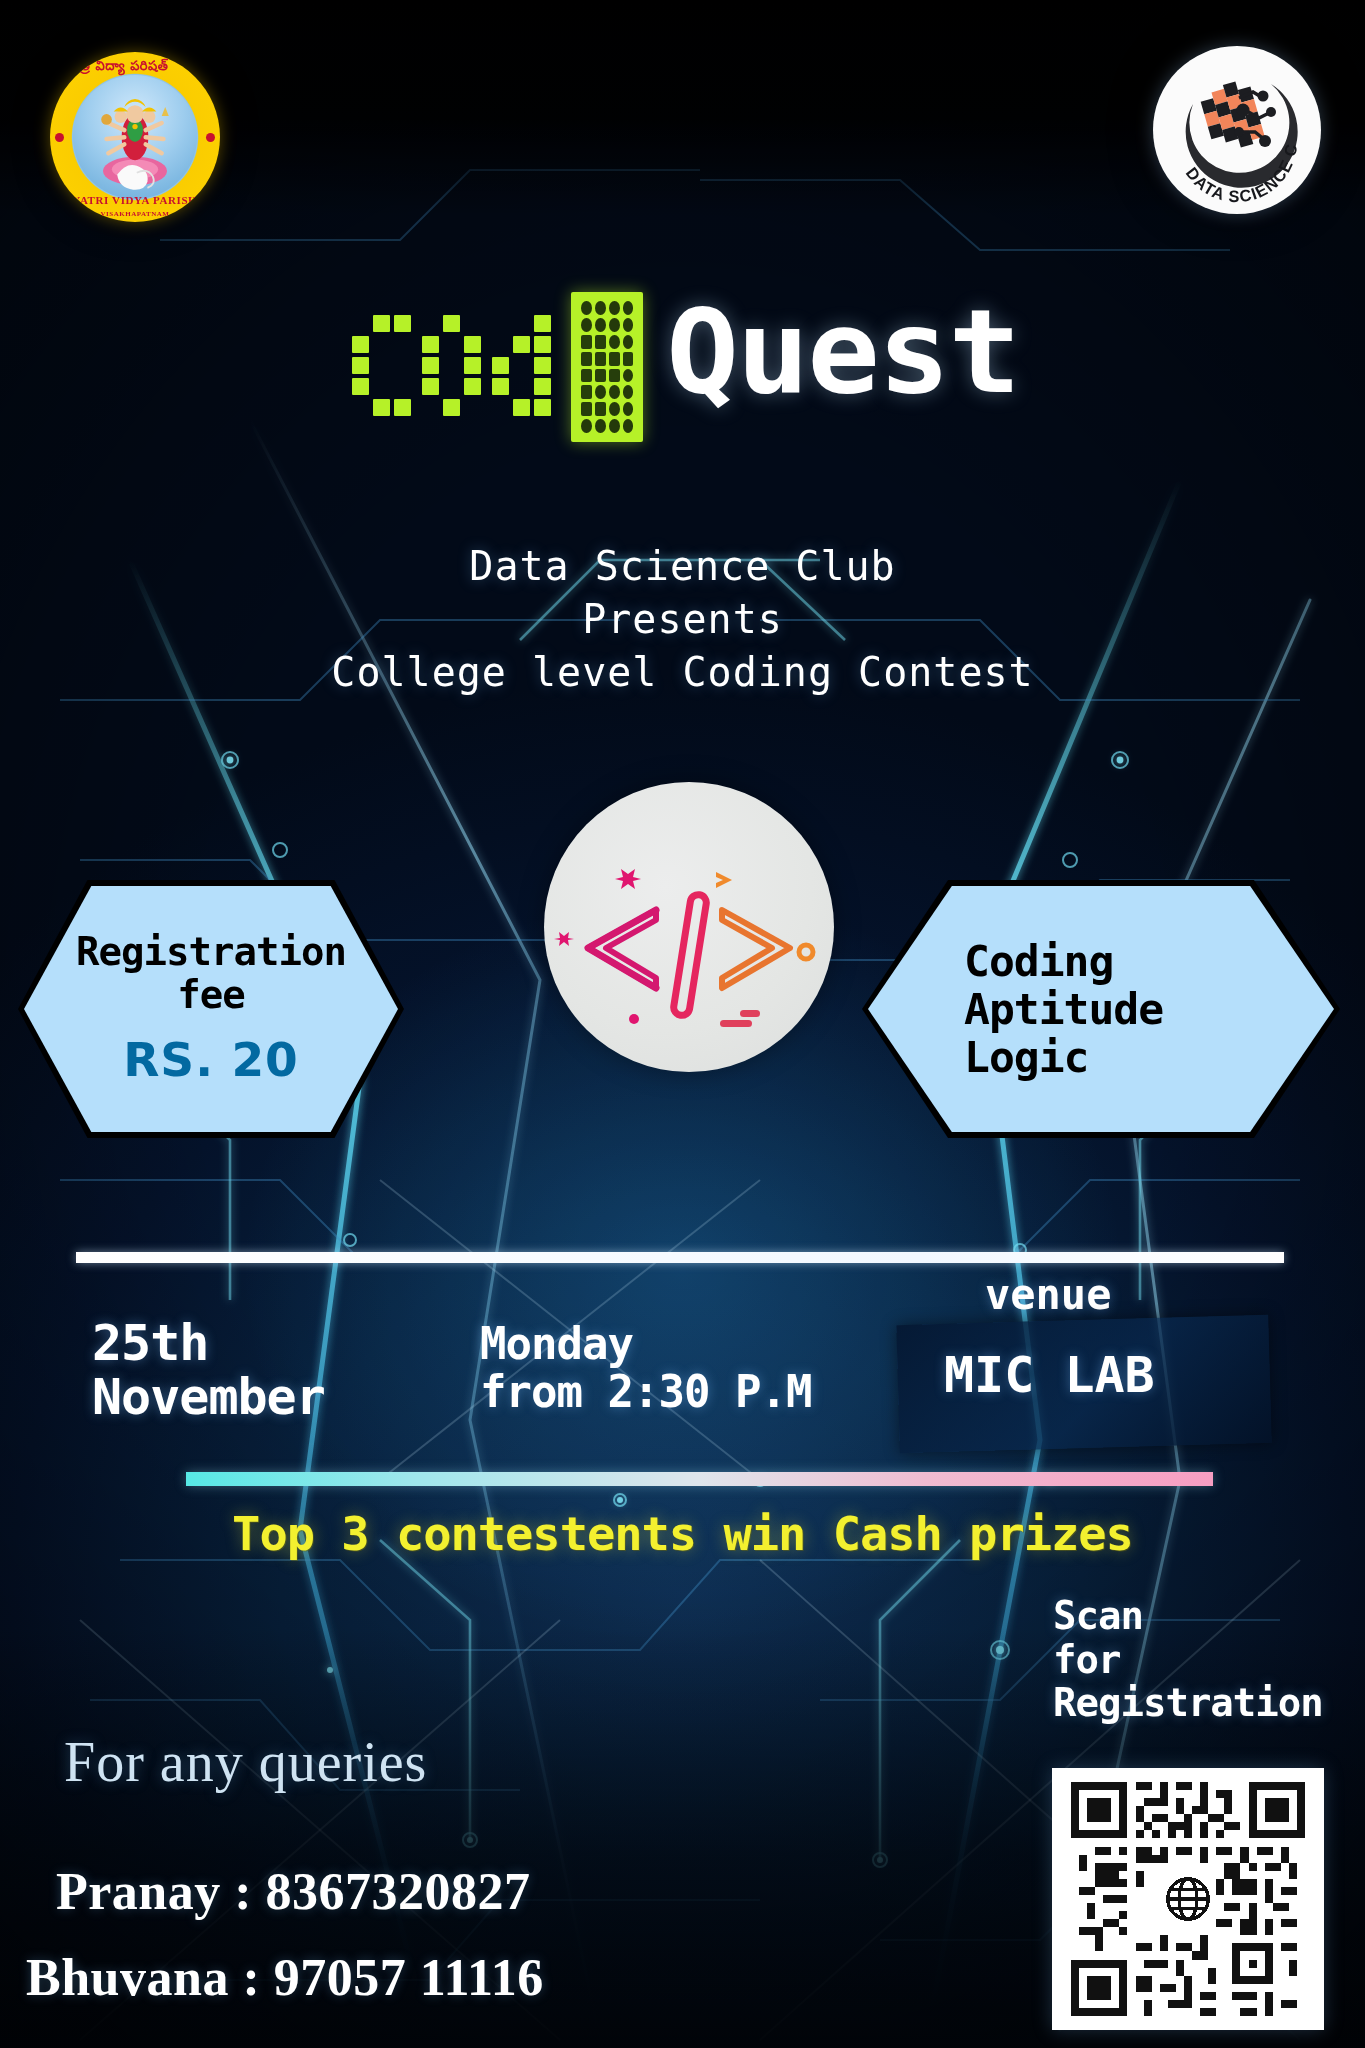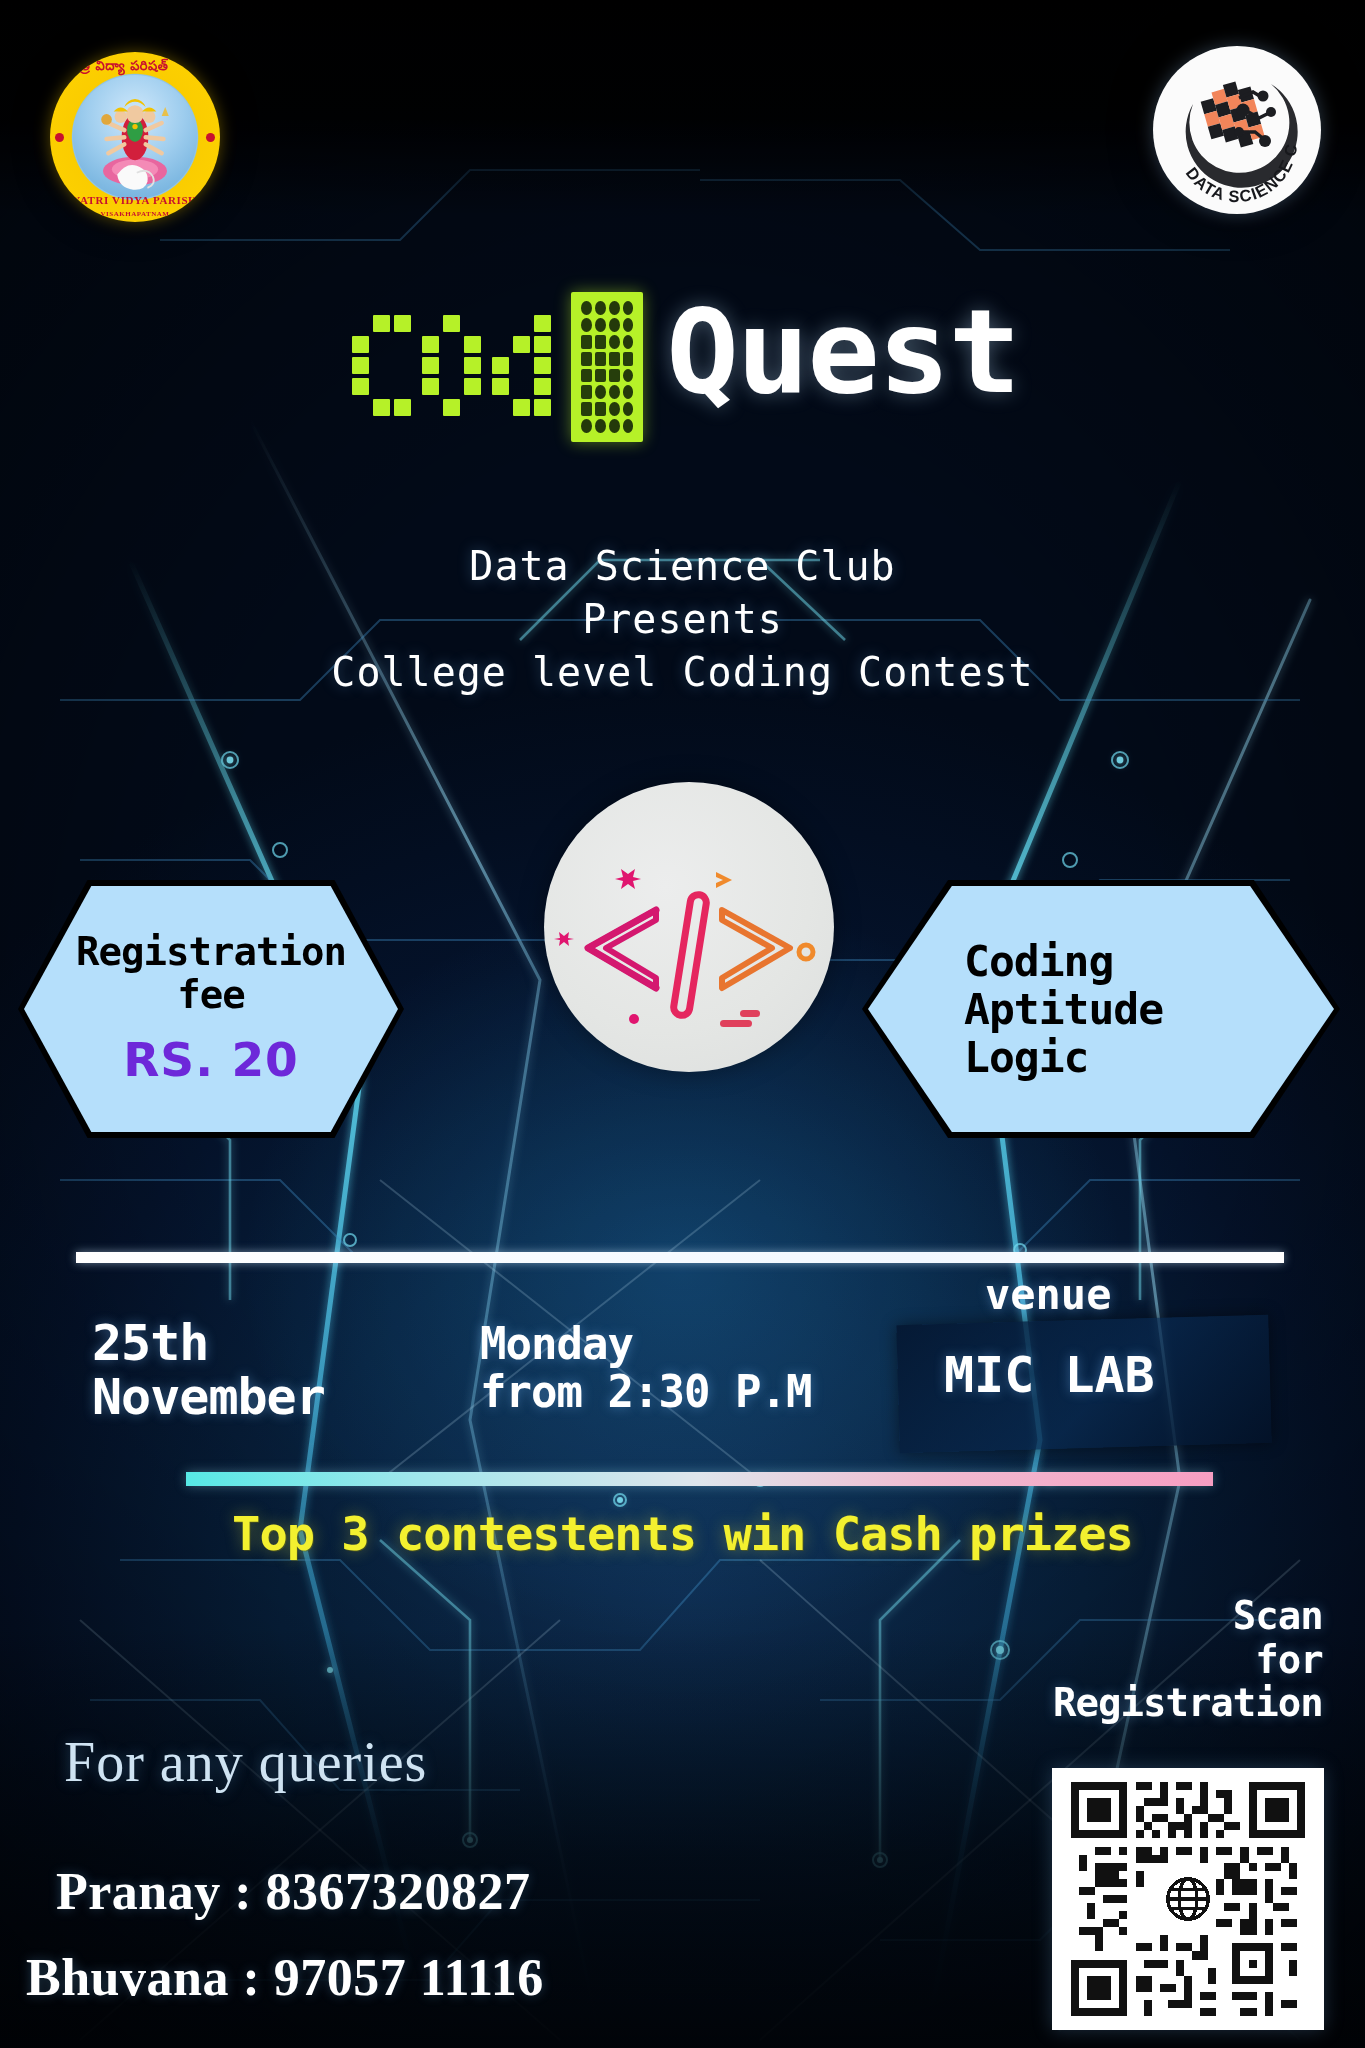--- a/index.html
+++ b/index.html
@@ -165,21 +165,21 @@
     text-align:center;
   }
   .hex-left{ left:18px; top:880px; width:386px; height:258px; }
   .hex-right{ left:862px; top:880px; width:478px; height:258px; }
   .hex-left .l1{
     font-family:"DejaVu Sans Mono", monospace;
     font-size:39px; font-weight:bold; color:#000; line-height:1.08; letter-spacing:-1px;
   }
   .hex-left .l2{
     font-family:"DejaVu Sans", sans-serif;
-    font-size:47px; font-weight:bold; color:#6d28d9; letter-spacing:1px; margin-top:16px;
+    font-size:47px; font-weight:bold; color:#0369a1; letter-spacing:1px; margin-top:16px;
   }
   .hex-right .r{
     font-family:"DejaVu Sans Mono", monospace;
     font-size:43px; font-weight:bold; color:#000; line-height:1.12; letter-spacing:-1px;
     text-align:left; width:100%; padding-left:96px;
   }
 
   
   .rule-white{
     position:absolute; left:76px; top:1252px; width:1208px; height:11px;
@@ -224,21 +224,20 @@
     text-shadow:0 0 16px rgba(240,240,60,.35), 1px 1px 0 rgba(90,90,10,.5);
   }
 
   
   .scan-text{
     position:absolute; left:1053px; top:1594px;
     color:#ffffff;
     font-family:"DejaVu Sans Mono", monospace;
     font-size:39px; font-weight:bold; line-height:1.12; letter-spacing:-1px;
     text-shadow:0 0 12px rgba(120,190,255,.35);
-    text-align:right;
   }
   .qr-card{
     position:absolute; left:1052px; top:1768px; width:272px; height:262px;
     background:#ffffff; padding:14px;
     box-shadow:0 0 18px rgba(120,180,230,.25);
   }
   .qr-card svg{ width:100%; height:100%; display:block; }
 
   
   .queries-head{

